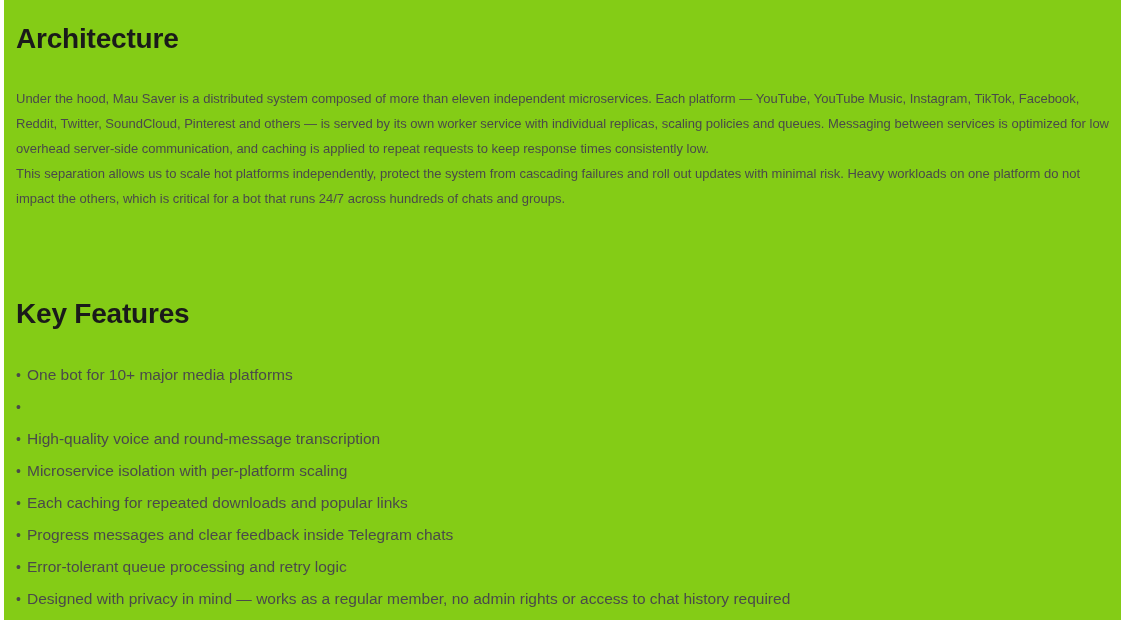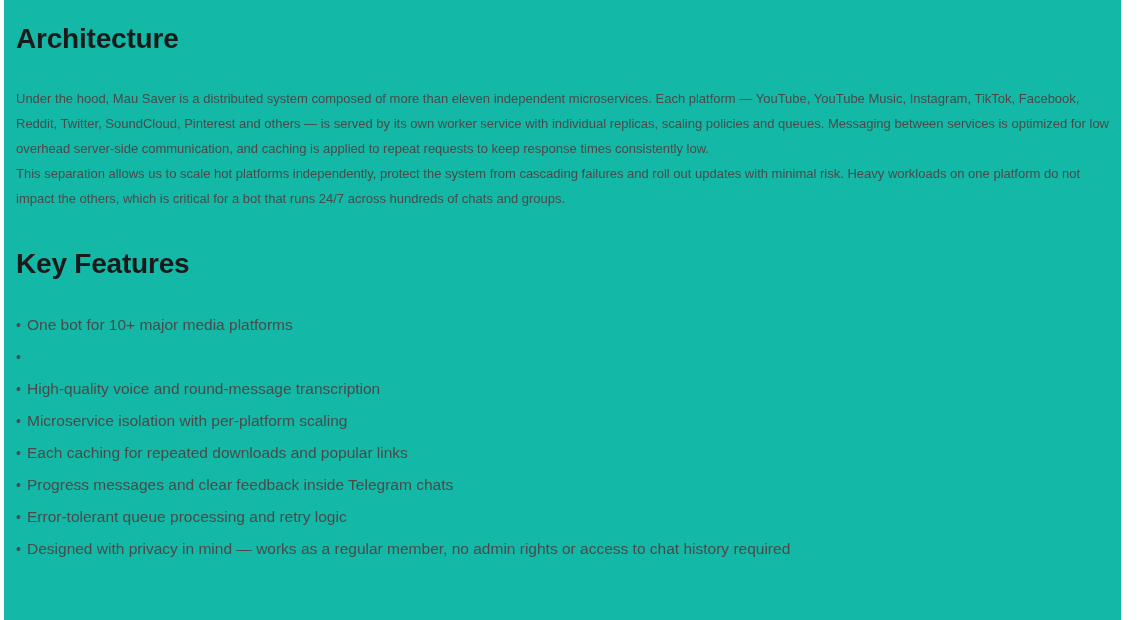--- a/index.html
+++ b/index.html
@@ -10,21 +10,21 @@
     width: 1137px;
     height: 620px;
     background: #ffffff;
     font-family: "Liberation Sans", sans-serif;
     overflow: hidden;
   }
   .page {
     position: relative;
     width: 1137px;
     height: 620px;
-    background: #14b8a6;
+    background: #84cc16;
     box-sizing: border-box;
     padding: 0 16px;
   }
   .page::before {
     content: "";
     position: absolute;
     top: 0;
     left: 0;
     width: 4px;
     height: 620px;
@@ -58,21 +58,21 @@
     margin: 0;
     padding: 0;
     max-width: 1105px;
   }
   #architecture-para-1 {
     margin-top: 30px;
   }
   #architecture-para-2 {
   }
   #key-features-title {
-    margin-top: 36px;
+    margin-top: 86px;
   }
   ul.feature-list {
     list-style: none;
     margin: 0;
     padding: 0;
     margin-top: 29px;
   }
   ul.feature-list li {
     font-size: 15.5px;
     line-height: 32px;

